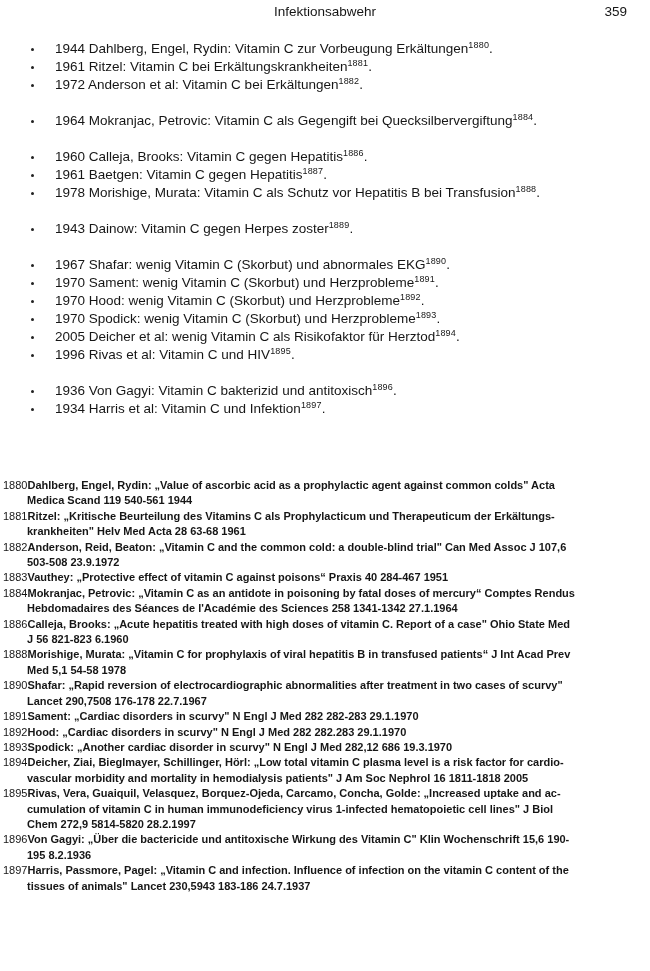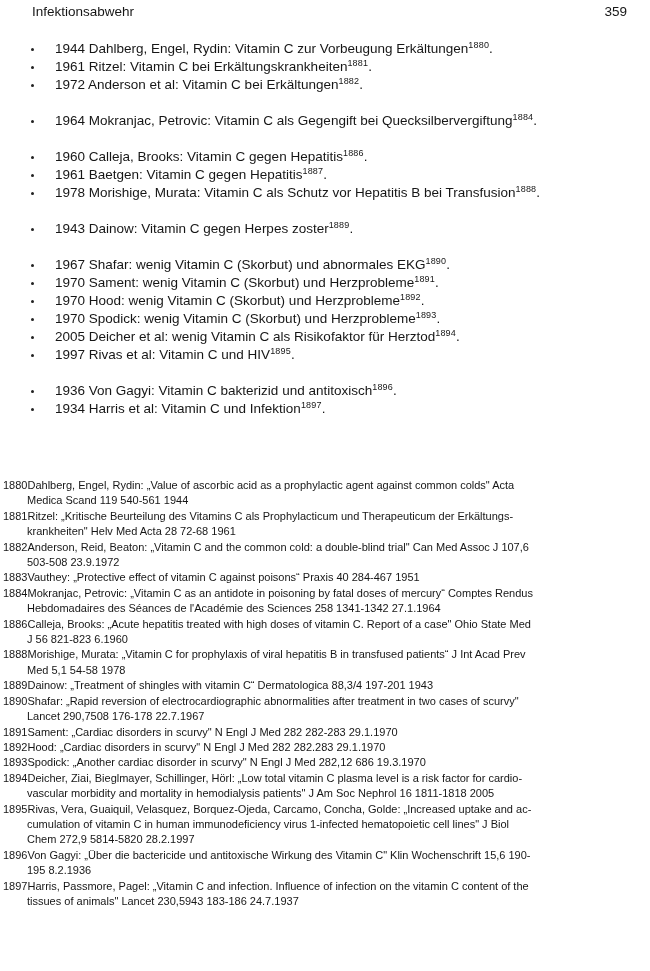--- a/index.html
+++ b/index.html
@@ -2,32 +2,32 @@
 <html><head>
 <meta charset="utf-8">
 <style>
   html,body { margin:0; padding:0; background:#ffffff; }
   .page {
     position:relative; width:650px; height:971px; background:#ffffff;
     font-family:"Liberation Sans", sans-serif; color:#161616; overflow:hidden;
   }
   
   .header { position:absolute; top:4px; left:0; right:0; height:20px; font-size:13.5px; line-height:16px; }
-  .header .title { text-align:left;margin-left:32px; }
+  .header .title { text-align:center; }
   .header .pagenum { position:absolute; top:0; right:23px; }
   
   .bullets { position:absolute; top:40px; left:0; right:0; font-size:13.5px; line-height:18px; }
   .group { margin:0 12px 18px 0; }
   .item { position:relative; padding-left:55px; white-space:nowrap; }
   .dot { position:absolute; left:31px; top:8px; width:3px; height:3px; background:#222; border-radius:50%; }
   sup.ref { font-size:9px; line-height:0; vertical-align:super; letter-spacing:0.2px; }
   
   .footnotes { position:absolute; top:478px; left:3px; right:4px; font-size:11px; line-height:15.4px; }
   .footnote { padding-left:24px; text-indent:-24px; }
-  .footnote .fn-text { white-space:pre-line; }
+  .footnote .fn-text { white-space:pre-line;font-weight:bold; }
 </style>
 </head>
 <body>
 
 <div class="page">
 
   <div class="header">
     <div class="title">Infektionsabwehr</div>
     <div class="pagenum">359</div>
   </div>
@@ -53,45 +53,44 @@
     <div class="group">
       <div class="item"><span class="dot"></span><span>1943 Dainow: Vitamin C gegen Herpes zoster</span><sup class="ref">1889</sup><span>.</span></div>
     </div>
 
     <div class="group">
       <div class="item"><span class="dot"></span><span>1967 Shafar: wenig Vitamin C (Skorbut) und abnormales EKG</span><sup class="ref">1890</sup><span>.</span></div>
       <div class="item"><span class="dot"></span><span>1970 Sament: wenig Vitamin C (Skorbut) und Herzprobleme</span><sup class="ref">1891</sup><span>.</span></div>
       <div class="item"><span class="dot"></span><span>1970 Hood: wenig Vitamin C (Skorbut) und Herzprobleme</span><sup class="ref">1892</sup><span>.</span></div>
       <div class="item"><span class="dot"></span><span>1970 Spodick: wenig Vitamin C (Skorbut) und Herzprobleme</span><sup class="ref">1893</sup><span>.</span></div>
       <div class="item"><span class="dot"></span><span>2005 Deicher et al: wenig Vitamin C als Risikofaktor für Herztod</span><sup class="ref">1894</sup><span>.</span></div>
-      <div class="item"><span class="dot"></span><span>1997 Rivas et al: Vitamin C und HIV</span><sup class="ref">1895</sup><span>.</span></div>
+      <div class="item"><span class="dot"></span><span>1996 Rivas et al: Vitamin C und HIV</span><sup class="ref">1895</sup><span>.</span></div>
     </div>
 
     <div class="group">
       <div class="item"><span class="dot"></span><span>1936 Von Gagyi: Vitamin C bakterizid und antitoxisch</span><sup class="ref">1896</sup><span>.</span></div>
       <div class="item"><span class="dot"></span><span>1934 Harris et al: Vitamin C und Infektion</span><sup class="ref">1897</sup><span>.</span></div>
     </div>
 
   </div>
 
   <div class="footnotes">
     <div class="footnote"><span class="fn-num">1880</span><span class="fn-text">Dahlberg, Engel, Rydin: „Value of ascorbic acid as a prophylactic agent against common colds" Acta
 Medica Scand 119 540-561 1944</span></div>
     <div class="footnote"><span class="fn-num">1881</span><span class="fn-text">Ritzel: „Kritische Beurteilung des Vitamins C als Prophylacticum und Therapeuticum der Erkältungs-
-krankheiten" Helv Med Acta 28 72-68 1961</span></div>
+krankheiten" Helv Med Acta 28 63-68 1961</span></div>
     <div class="footnote"><span class="fn-num">1882</span><span class="fn-text">Anderson, Reid, Beaton: „Vitamin C and the common cold: a double-blind trial" Can Med Assoc J 107,6
 503-508 23.9.1972</span></div>
     <div class="footnote"><span class="fn-num">1883</span><span class="fn-text">Vauthey: „Protective effect of vitamin C against poisons“ Praxis 40 284-467 1951</span></div>
     <div class="footnote"><span class="fn-num">1884</span><span class="fn-text">Mokranjac, Petrovic: „Vitamin C as an antidote in poisoning by fatal doses of mercury“ Comptes Rendus
 Hebdomadaires des Séances de l'Académie des Sciences 258 1341-1342 27.1.1964</span></div>
     <div class="footnote"><span class="fn-num">1886</span><span class="fn-text">Calleja, Brooks: „Acute hepatitis treated with high doses of vitamin C. Report of a case" Ohio State Med
 J 56 821-823 6.1960</span></div>
     <div class="footnote"><span class="fn-num">1888</span><span class="fn-text">Morishige, Murata: „Vitamin C for prophylaxis of viral hepatitis B in transfused patients“ J Int Acad Prev
 Med 5,1 54-58 1978</span></div>
-    <div class="footnote"><span class="fn-num">1889</span><span class="fn-text">Dainow: „Treatment of shingles with vitamin C“ Dermatologica 88,3/4 197-201 1943</span></div>
     <div class="footnote"><span class="fn-num">1890</span><span class="fn-text">Shafar: „Rapid reversion of electrocardiographic abnormalities after treatment in two cases of scurvy"
 Lancet 290,7508 176-178 22.7.1967</span></div>
     <div class="footnote"><span class="fn-num">1891</span><span class="fn-text">Sament: „Cardiac disorders in scurvy" N Engl J Med 282 282-283 29.1.1970</span></div>
     <div class="footnote"><span class="fn-num">1892</span><span class="fn-text">Hood: „Cardiac disorders in scurvy" N Engl J Med 282 282.283 29.1.1970</span></div>
     <div class="footnote"><span class="fn-num">1893</span><span class="fn-text">Spodick: „Another cardiac disorder in scurvy" N Engl J Med 282,12 686 19.3.1970</span></div>
     <div class="footnote"><span class="fn-num">1894</span><span class="fn-text">Deicher, Ziai, Bieglmayer, Schillinger, Hörl: „Low total vitamin C plasma level is a risk factor for cardio-
 vascular morbidity and mortality in hemodialysis patients" J Am Soc Nephrol 16 1811-1818 2005</span></div>
     <div class="footnote"><span class="fn-num">1895</span><span class="fn-text">Rivas, Vera, Guaiquil, Velasquez, Borquez-Ojeda, Carcamo, Concha, Golde: „Increased uptake and ac-
 cumulation of vitamin C in human immunodeficiency virus 1-infected hematopoietic cell lines" J Biol
 Chem 272,9 5814-5820 28.2.1997</span></div>

